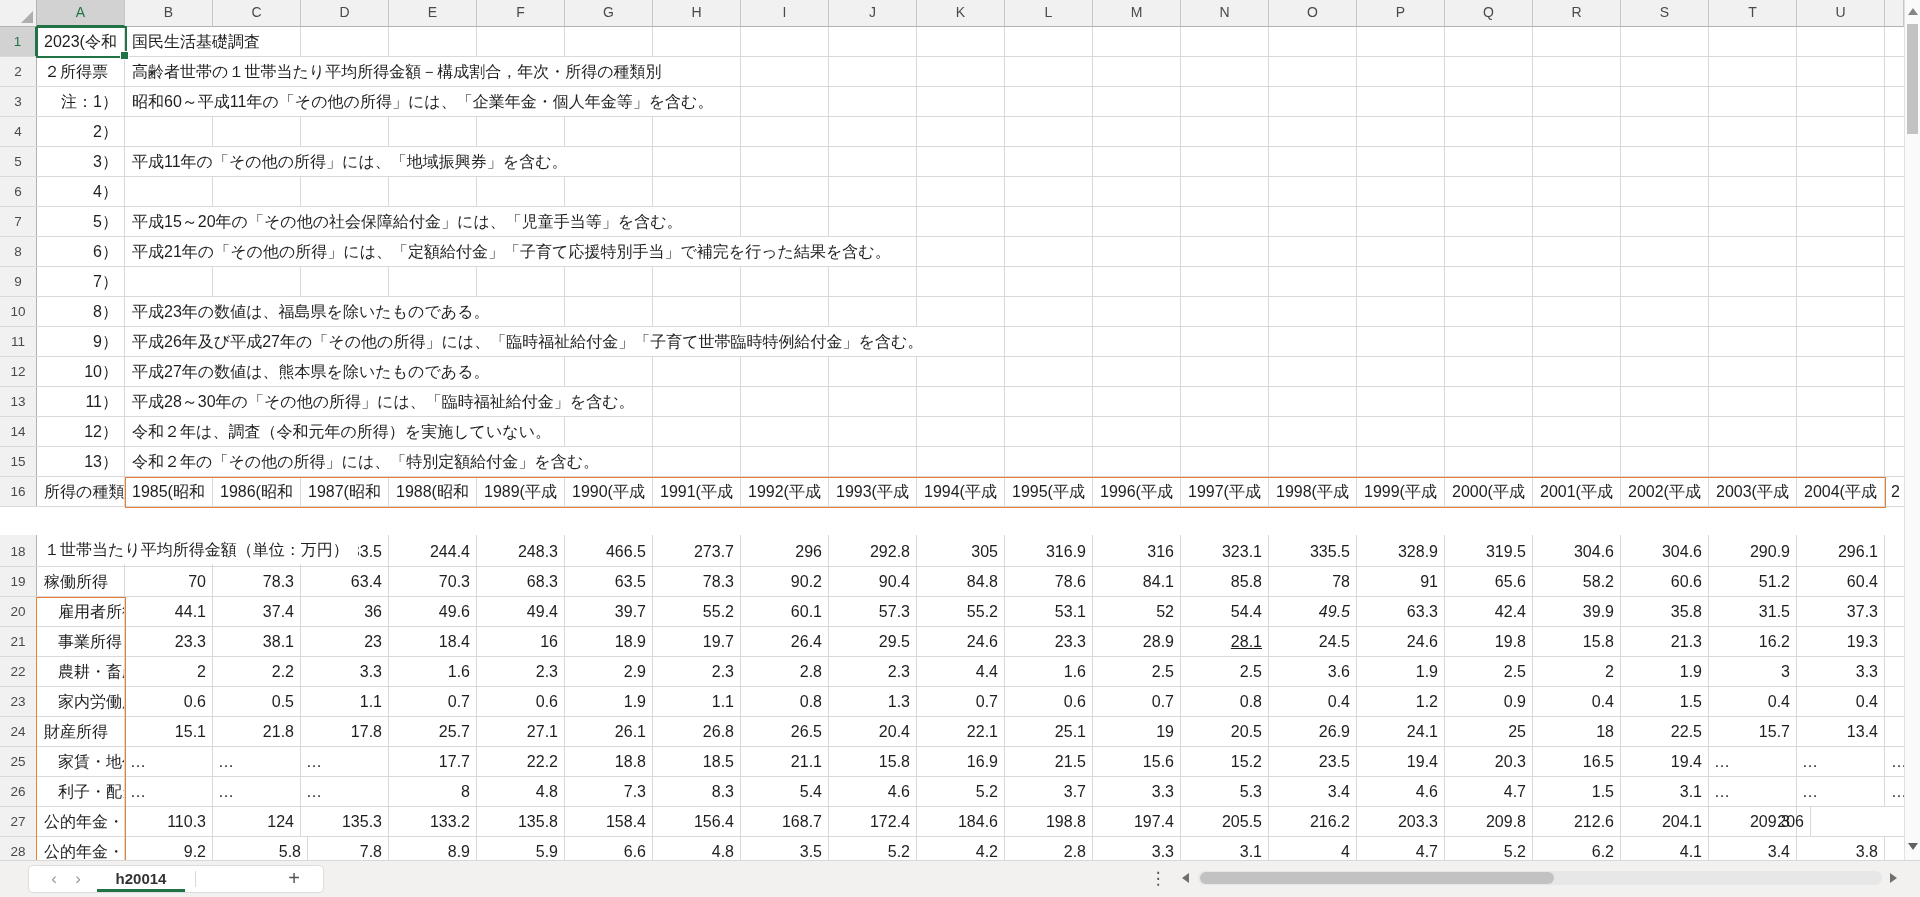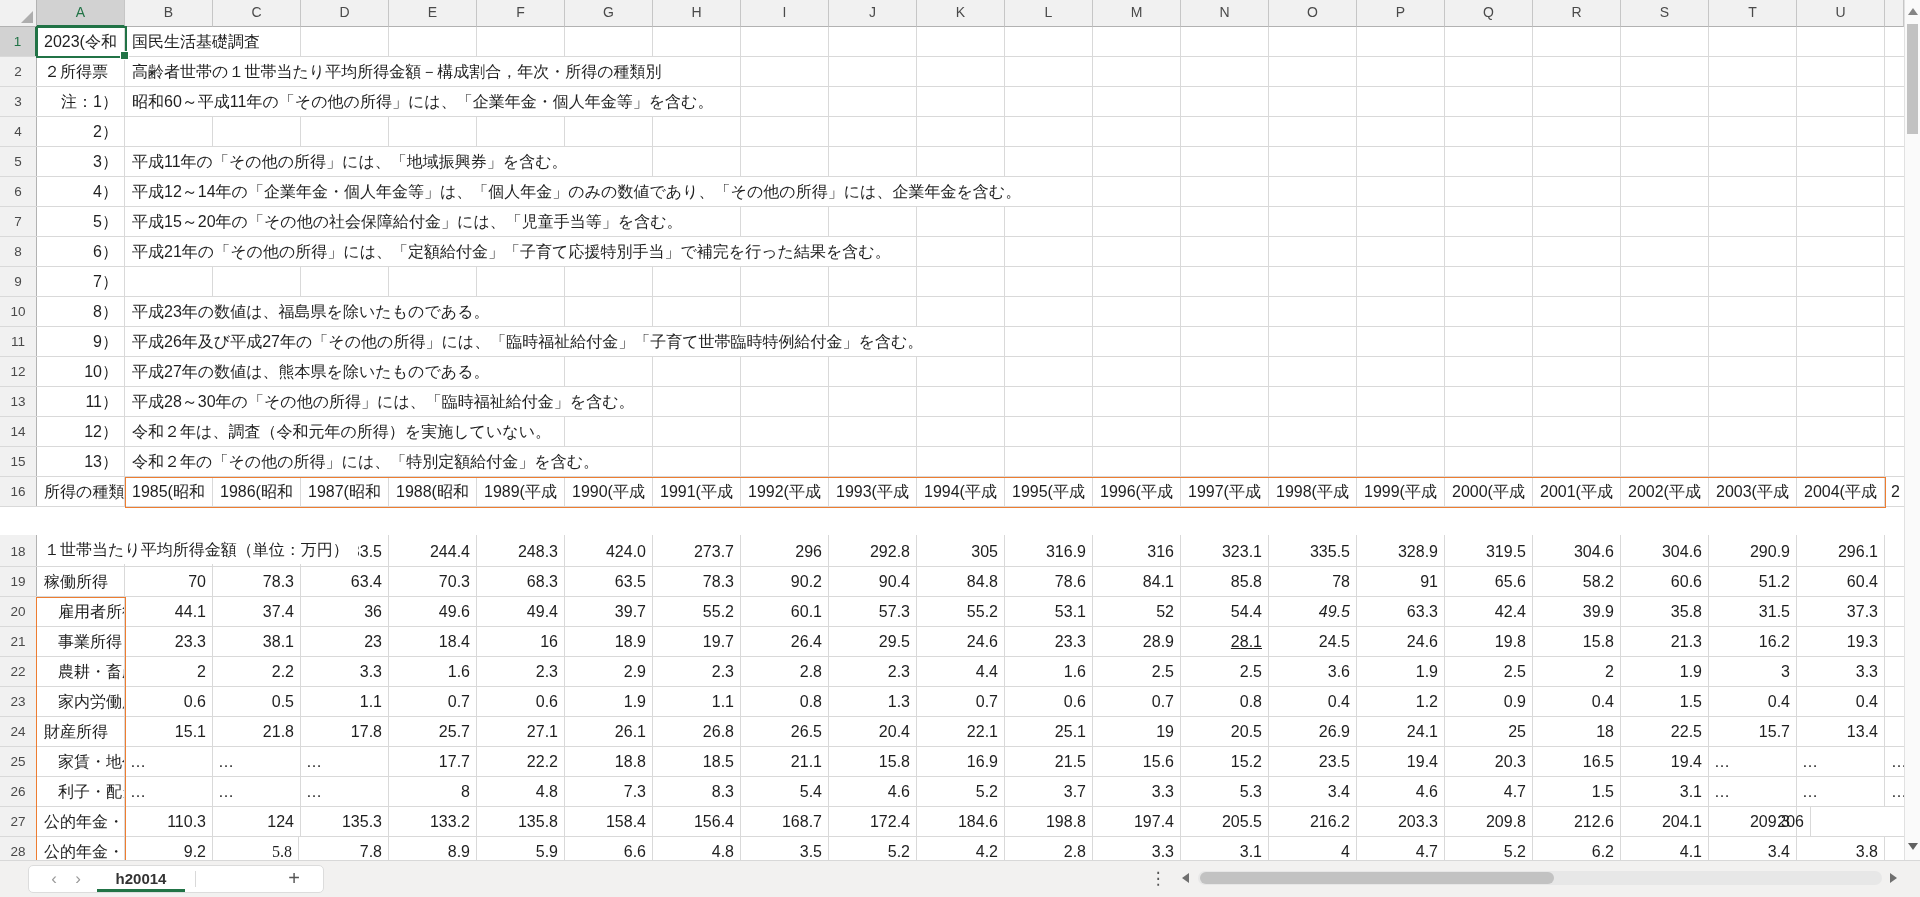--- a/index.html
+++ b/index.html
@@ -230,21 +230,20 @@
         <div class="cell" style="left: 1093px; width: 88px;"></div>
         <div class="cell" style="left: 1181px; width: 88px;"></div>
         <div class="cell" style="left: 1269px; width: 88px;"></div>
         <div class="cell" style="left: 1357px; width: 88px;"></div>
         <div class="cell" style="left: 1445px; width: 88px;"></div>
         <div class="cell" style="left: 1533px; width: 88px;"></div>
         <div class="cell" style="left: 1621px; width: 88px;"></div>
         <div class="cell" style="left: 1709px; width: 88px;"></div>
         <div class="cell" style="left: 1797px; width: 88px;"></div>
         <div class="cell vpart" style="left: 1885px; width: 19px;"></div>
-        <div class="ovf" style="left: 125px;">平成12～14年の「企業年金・個人年金等」は、「個人年金」のみの数値であり、「その他の所得」には、企業年金を含む。</div>
       </div>
       <div class="row" style="top: 207px;">
         <div class="rowhead">7</div>
         <div class="cell num" style="left: 37px; width: 88px;">5）</div>
         <div class="cell" style="left: 125px; width: 88px;"></div>
         <div class="cell" style="left: 213px; width: 88px;"></div>
         <div class="cell" style="left: 301px; width: 88px;"></div>
         <div class="cell" style="left: 389px; width: 88px;"></div>
         <div class="cell" style="left: 477px; width: 88px;"></div>
         <div class="cell" style="left: 565px; width: 88px;"></div>
@@ -524,21 +523,21 @@
         <div class="ovf" style="left: 37px;">１世帯当たり平均所得金額（単位：万円）</div>
       </div>
       <div class="row" style="top: 537px;">
         <div class="rowhead">18</div>
         <div class="cell lbl" style="left: 37px; width: 88px;">総所得</div>
         <div class="cell num" style="left: 125px; width: 88px;">210.6</div>
         <div class="cell num" style="left: 213px; width: 88px;">235.4</div>
         <div class="cell num" style="left: 301px; width: 88px;">233.5</div>
         <div class="cell num" style="left: 389px; width: 88px;">244.4</div>
         <div class="cell num" style="left: 477px; width: 88px;">248.3</div>
-        <div class="cell num" style="left: 565px; width: 88px;">424.0</div>
+        <div class="cell num" style="left: 565px; width: 88px;">466.5</div>
         <div class="cell num" style="left: 653px; width: 88px;">273.7</div>
         <div class="cell num" style="left: 741px; width: 88px;">296</div>
         <div class="cell num" style="left: 829px; width: 88px;">292.8</div>
         <div class="cell num" style="left: 917px; width: 88px;">305</div>
         <div class="cell num" style="left: 1005px; width: 88px;">316.9</div>
         <div class="cell num" style="left: 1093px; width: 88px;">316</div>
         <div class="cell num" style="left: 1181px; width: 88px;">323.1</div>
         <div class="cell num" style="left: 1269px; width: 88px;">335.5</div>
         <div class="cell num" style="left: 1357px; width: 88px;">328.9</div>
         <div class="cell num" style="left: 1445px; width: 88px;">319.5</div>
@@ -770,21 +769,21 @@
         <div class="cell num" style="left: 1533px; width: 88px;">212.6</div>
         <div class="cell num" style="left: 1621px; width: 88px;">204.1</div>
         <div class="cell num" style="left: 1709px; width: 88px;">209.3</div>
         <div class="cell num" style="left: 1723px; width: 88px;">206</div>
         <div class="cell vpart" style="left: 1885px; width: 19px;"></div>
       </div>
       <div class="row" style="top: 837px;">
         <div class="rowhead">28</div>
         <div class="cell lbl" style="left: 37px; width: 88px;">公的年金・恩給以外の社会保障給付金</div>
         <div class="cell num" style="left: 125px; width: 88px;">9.2</div>
-        <div class="cell num" style="left: 211px; width: 88px; font-family: Liberation Serif, serif;">5.8</div>
+        <div class="cell num" style="left: 220px; width: 88px;">5.8</div>
         <div class="cell num" style="left: 301px; width: 88px;">7.8</div>
         <div class="cell num" style="left: 389px; width: 88px;">8.9</div>
         <div class="cell num" style="left: 477px; width: 88px;">5.9</div>
         <div class="cell num" style="left: 565px; width: 88px;">6.6</div>
         <div class="cell num" style="left: 653px; width: 88px;">4.8</div>
         <div class="cell num" style="left: 741px; width: 88px;">3.5</div>
         <div class="cell num" style="left: 829px; width: 88px;">5.2</div>
         <div class="cell num" style="left: 917px; width: 88px;">4.2</div>
         <div class="cell num" style="left: 1005px; width: 88px;">2.8</div>
         <div class="cell num" style="left: 1093px; width: 88px;">3.3</div>

